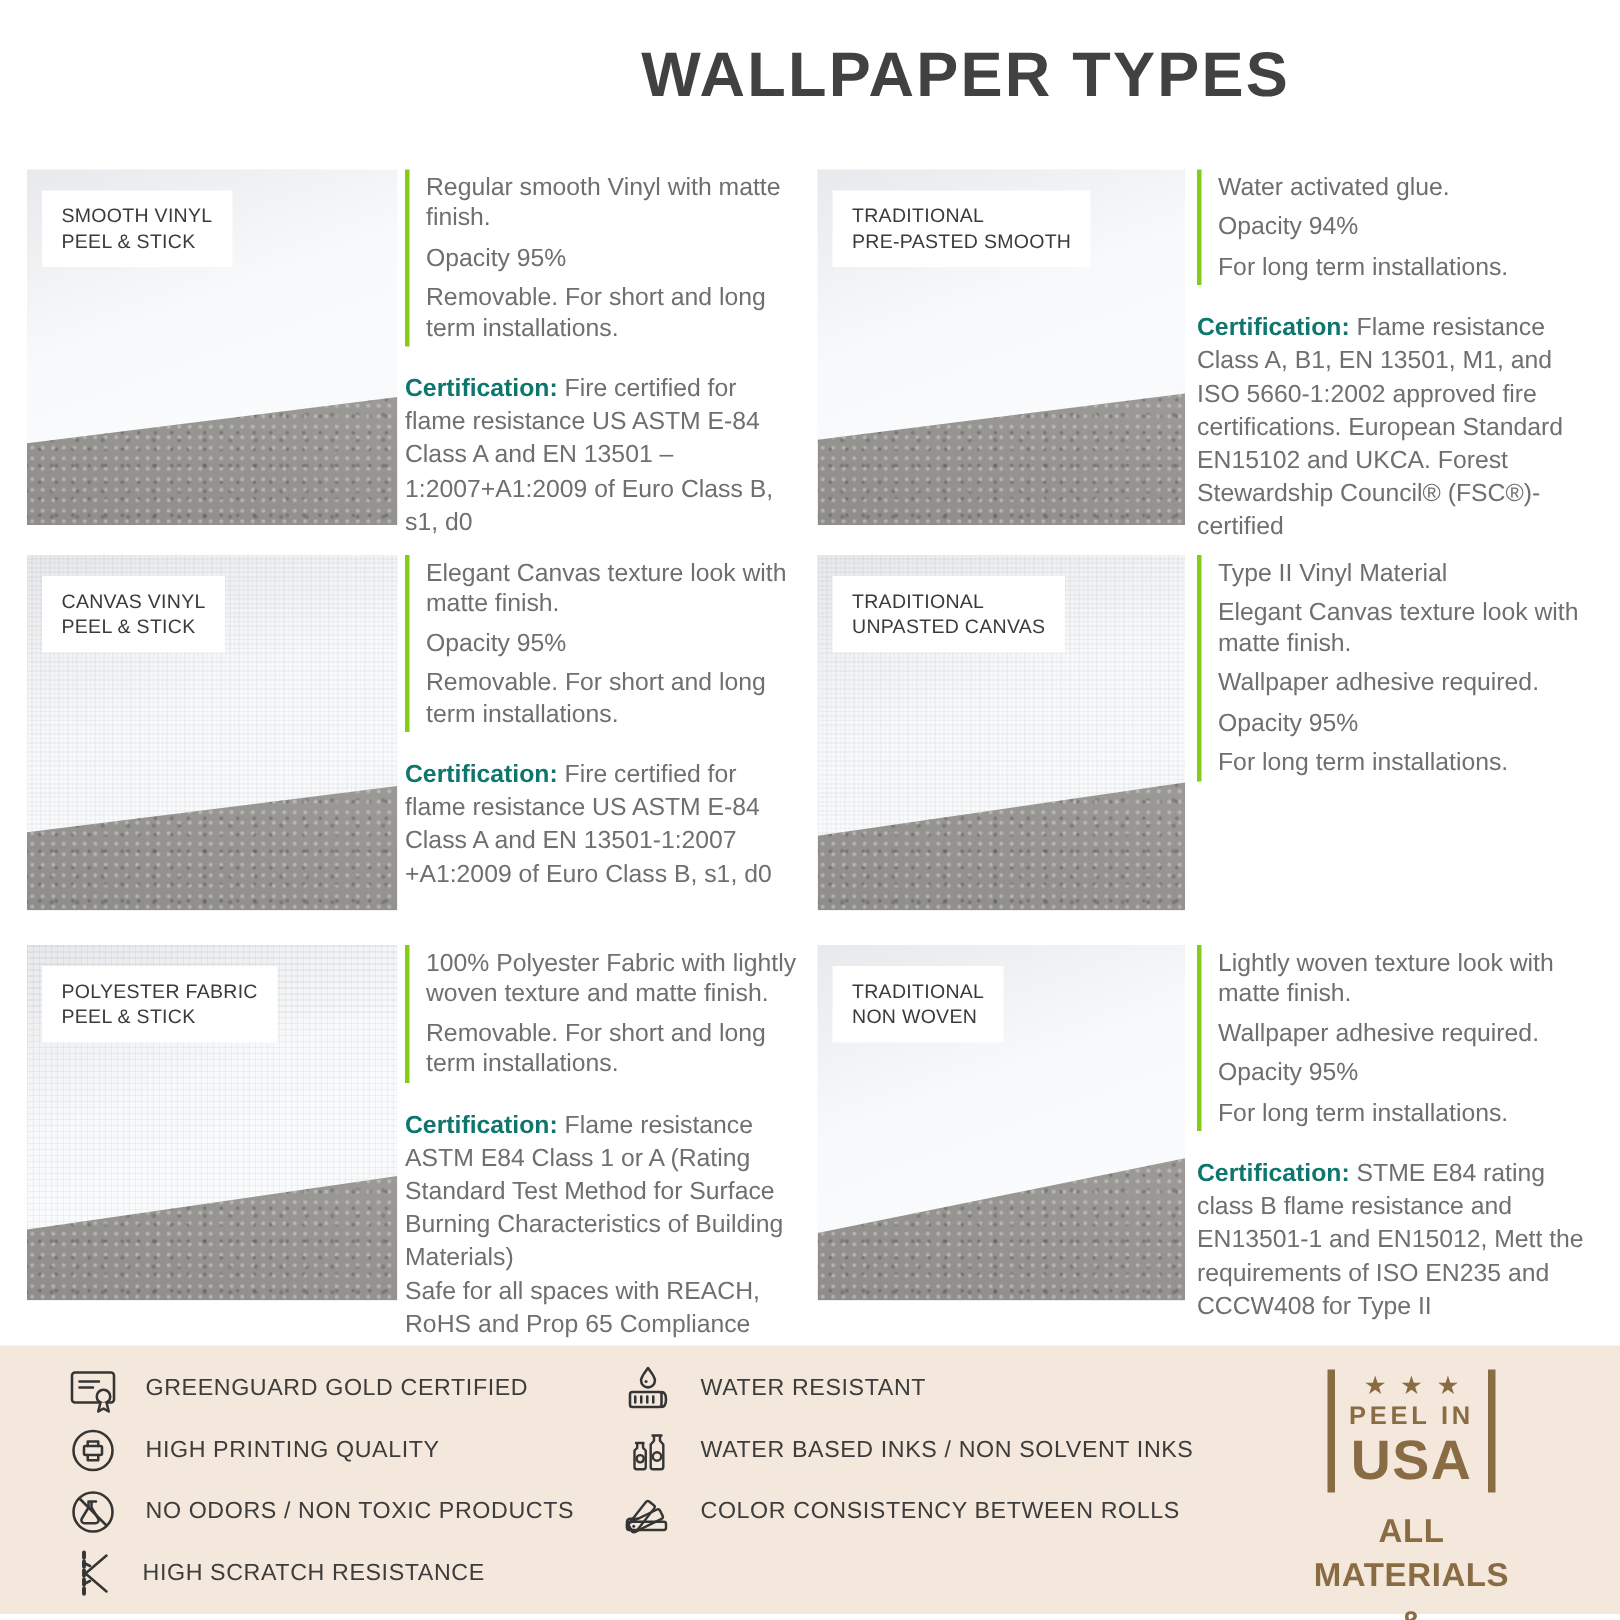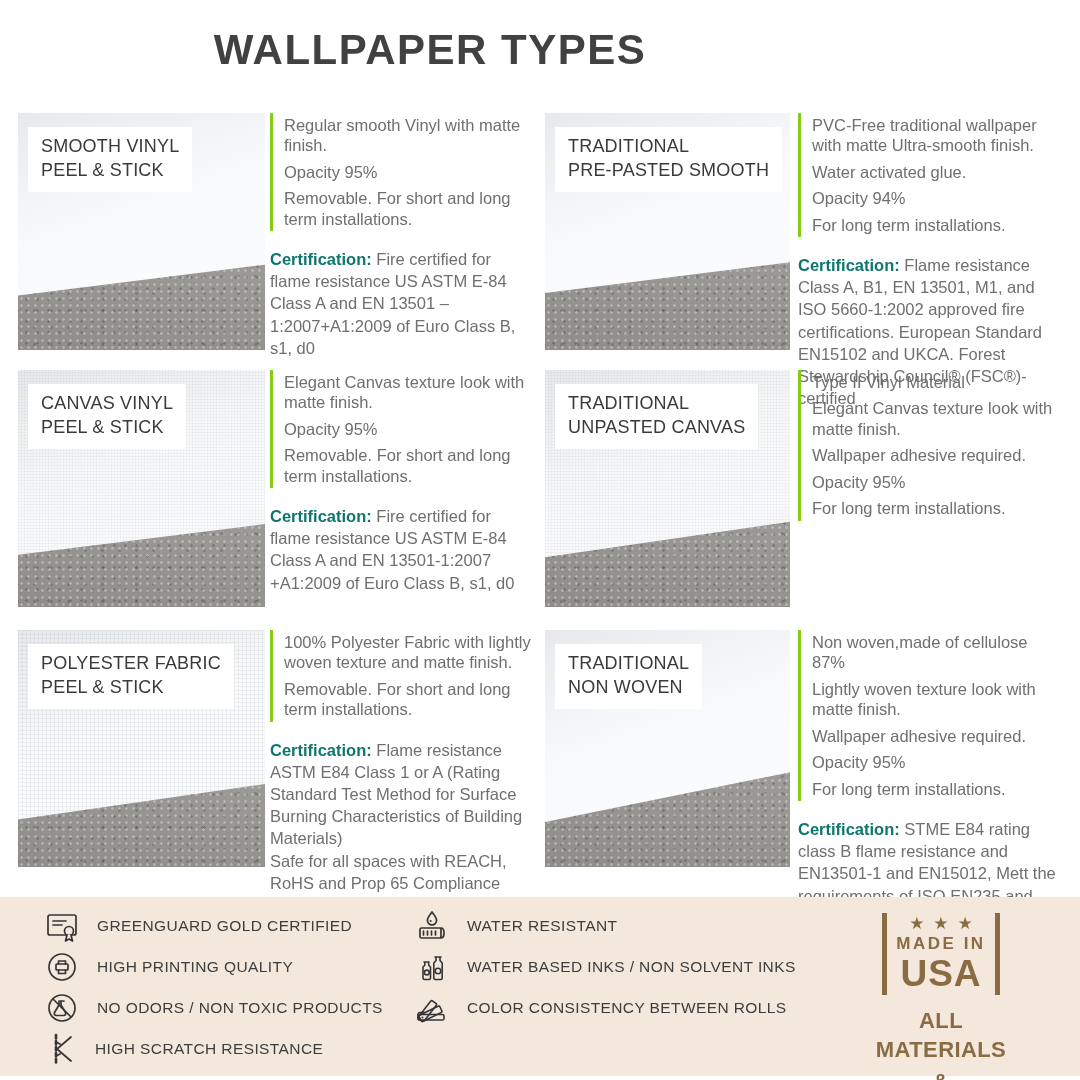--- a/index.html
+++ b/index.html
@@ -5,21 +5,21 @@
   html,body{margin:0;padding:0;}
   body{
     width:1080px;height:1080px;background:#ffffff;
     font-family:"Liberation Sans",sans-serif;position:relative;overflow:hidden;
     -webkit-font-smoothing:antialiased;
   }
   .page{position:absolute;inset:0;}
 
   
   .title{
-    position:absolute;top:26px;left:0;width:860px;text-align:center;
+    position:absolute;top:26px;left:0;width:860px;text-align:right;
     font-size:42px;font-weight:600;letter-spacing:1.5px;color:#414141;
   }
 
   
   .panel{position:absolute;width:518px;height:237px;}
   .p0{left:18px;top:113px;}  .p1{left:545px;top:113px;}
   .p2{left:18px;top:370px;}  .p3{left:545px;top:370px;}
   .p4{left:18px;top:630px;}  .p5{left:545px;top:630px;}
 
   .pimg{
@@ -53,21 +53,21 @@
   .p0 .floor{clip-path:polygon(0 77%,100% 64%,100% 100%,0 100%);}
   .p1 .floor{clip-path:polygon(0 76%,100% 63%,100% 100%,0 100%);}
   .p2 .floor{clip-path:polygon(0 78%,100% 65%,100% 100%,0 100%);}
   .p3 .floor{clip-path:polygon(0 79%,100% 64%,100% 100%,0 100%);}
   .p4 .floor{clip-path:polygon(0 80%,100% 65%,100% 100%,0 100%);}
   .p5 .floor{clip-path:polygon(0 81%,100% 60%,100% 100%,0 100%);}
 
   .plabel{
     position:absolute;left:10px;top:14px;display:inline-block;
     background:rgba(255,255,255,.96);padding:8px 13px 9px;
-    font-size:18px;line-height:1.32;font-weight:500;color:#3a3a3a;
+    font-size:13px;line-height:1.32;font-weight:500;color:#3a3a3a;
     letter-spacing:.2px;white-space:nowrap;
   }
 
   .ptext{position:absolute;left:252px;top:0;width:264px;}
   .p1 .ptext,.p3 .ptext,.p5 .ptext{left:253px;width:266px;}
 
   .desc{
     border-left:3px solid #84cc16;padding:2px 0 2px 11px;
     color:#6f6f6f;font-size:16.5px;line-height:1.24;
   }
@@ -134,21 +134,20 @@
   <div class="panel p1">
     <div class="pimg tex-smooth">
       <div class="floor"></div>
       <div class="plabel">
         <div>TRADITIONAL</div>
         <div>PRE-PASTED SMOOTH</div>
       </div>
     </div>
     <div class="ptext">
       <div class="desc">
-        <p>PVC-Free traditional wallpaper with matte Ultra-smooth finish.</p>
         <p>Water activated glue.</p>
         <p>Opacity 94%</p>
         <p>For long term installations.</p>
       </div>
       <div class="cert">
         <b>Certification:</b>
         <span>Flame resistance Class A, B1, EN 13501, M1, and ISO 5660-1:2002 approved fire certifications. European Standard EN15102 and UKCA. Forest Stewardship Council® (FSC®)-certified</span>
       </div>
     </div>
   </div>
@@ -217,21 +216,20 @@
   <div class="panel p5">
     <div class="pimg tex-smooth">
       <div class="floor"></div>
       <div class="plabel">
         <div>TRADITIONAL</div>
         <div>NON WOVEN</div>
       </div>
     </div>
     <div class="ptext">
       <div class="desc">
-        <p>Non woven,made of cellulose 87%</p>
         <p>Lightly woven texture look with matte finish.</p>
         <p>Wallpaper adhesive required.</p>
         <p>Opacity 95%</p>
         <p>For long term installations.</p>
       </div>
       <div class="cert">
         <b>Certification:</b>
         <span>STME E84 rating class B flame resistance and EN13501-1 and EN15012, Mett the requirements of ISO EN235 and CCCW408 for Type II</span>
       </div>
     </div>
@@ -320,21 +318,21 @@
           <path d="M21 8h6M22 8v3.5L19.8 14v15a1.5 1.5 0 0 0 1.5 1.5h5.4a1.5 1.5 0 0 0 1.5-1.5V14L26 11.5V8"></path>
           <circle cx="24" cy="22" r="2.8"></circle>
         </svg>
       </span>
       <span class="flabel">WATER BASED INKS / NON SOLVENT INKS</span>
     </div>
 
     <div class="badge">
       <div class="badge-core">
         <div class="badge-stars">★★★</div>
-        <div class="badge-madein">MADE IN</div>
+        <div class="badge-madein">PEEL IN</div>
         <div class="badge-usa">USA</div>
       </div>
       <div class="badge-sub first">ALL MATERIALS</div>
       <div class="badge-sub">&amp; PRODUCTION</div>
     </div>
 
   </div>
 </div>
 
 </body></html>

